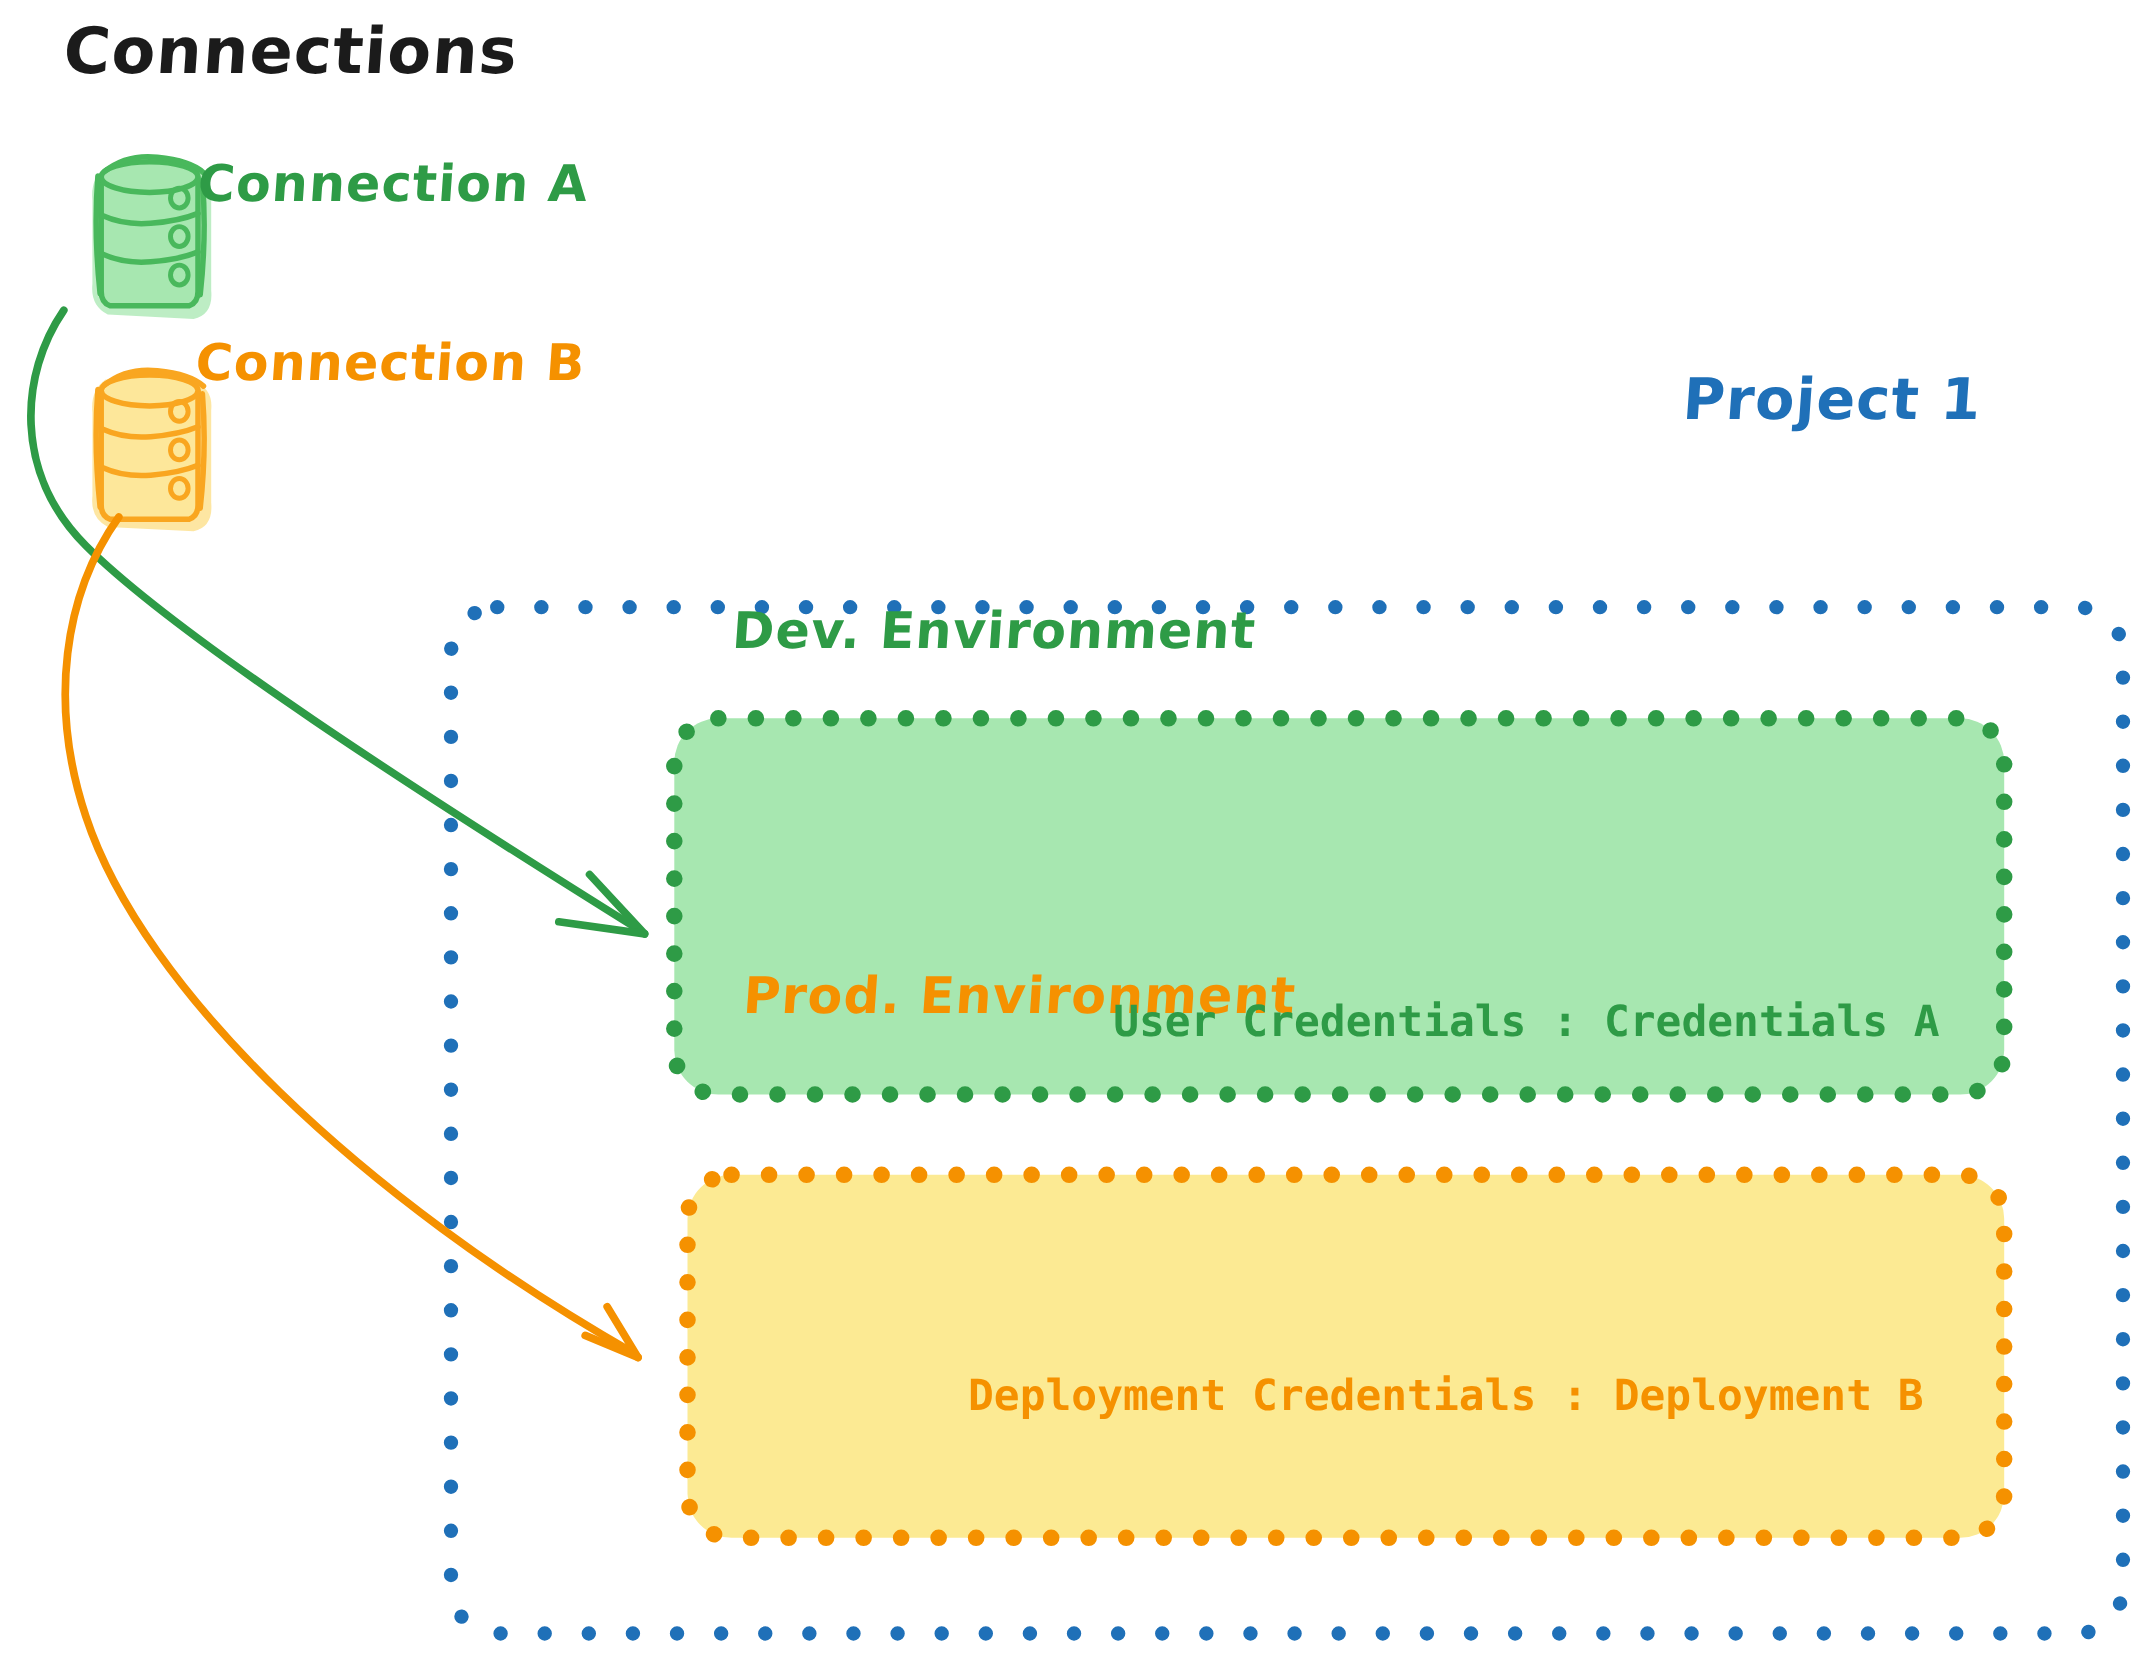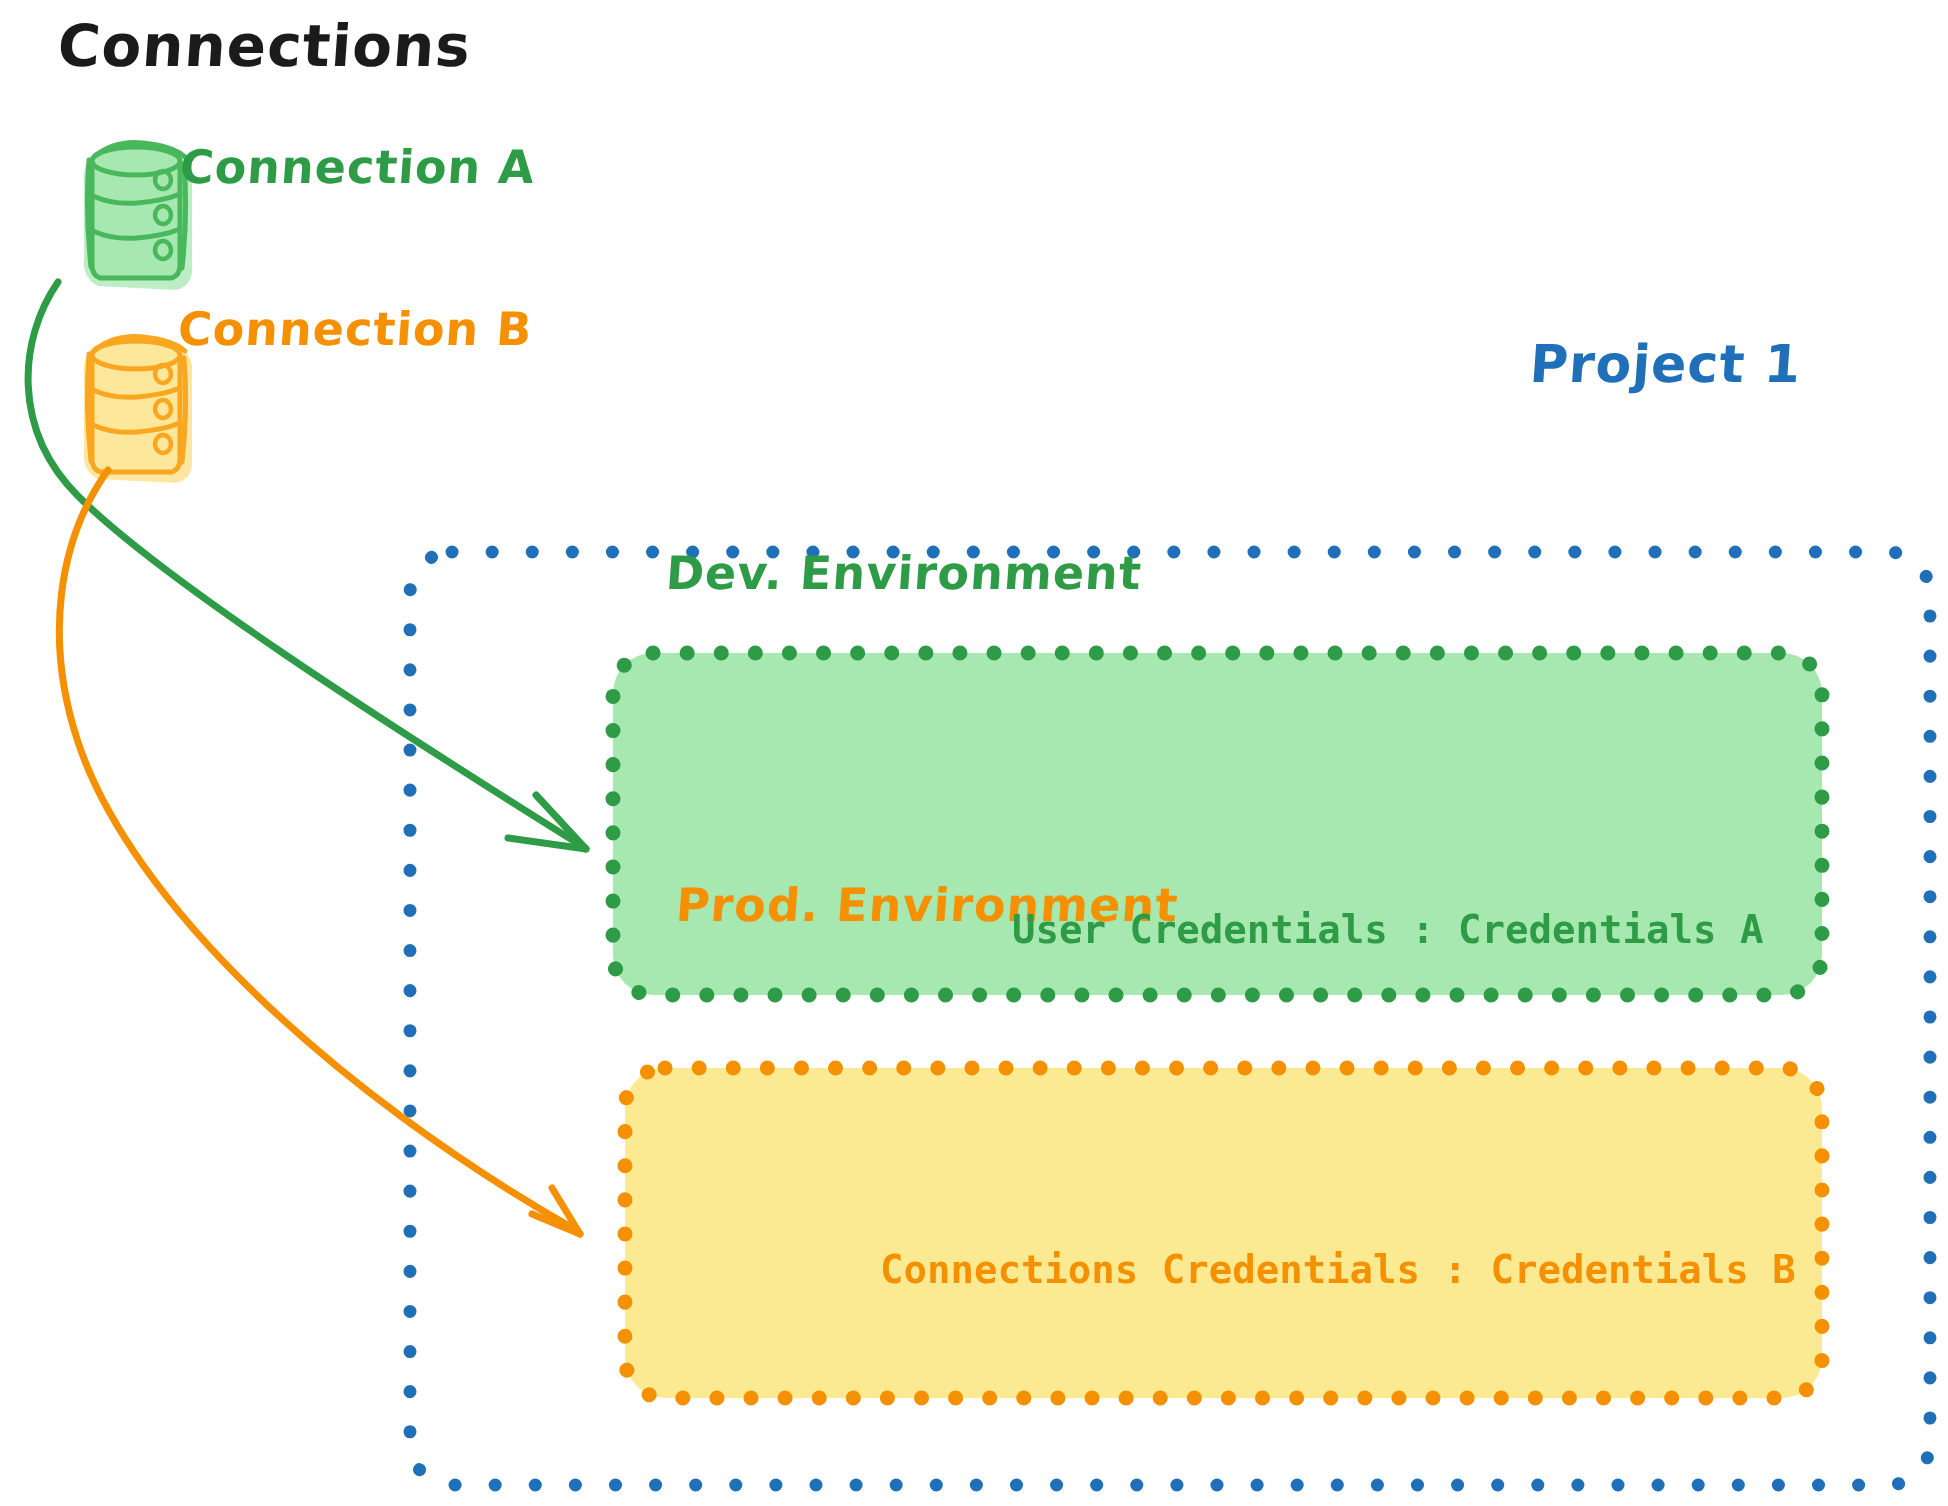--- a/index.html
+++ b/index.html
@@ -168,21 +168,21 @@
   <div class="label hand" id="label-conn-b">Connection B</div>
 
   <div class="label hand" id="label-project">Project 1</div>
 
   <div class="label hand" id="label-dev">Dev. Environment</div>
 
   <div class="label hand" id="label-prod">Prod. Environment</div>
 
   <div class="mono" id="cred-dev">User Credentials : Credentials A</div>
 
-  <div class="mono" id="cred-prod">Connections Credentials : Credentials B</div>
+  <div class="mono" id="cred-prod">Deployment Credentials : Deployment B</div>
 
   <div class="hit" id="box-project-hit"></div>
   <div class="hit" id="box-dev-hit"></div>
   <div class="hit" id="box-prod-hit"></div>
   <div class="hit" id="db-a-hit"></div>
   <div class="hit" id="db-b-hit"></div>
 
 </div>
 
 </body></html>

